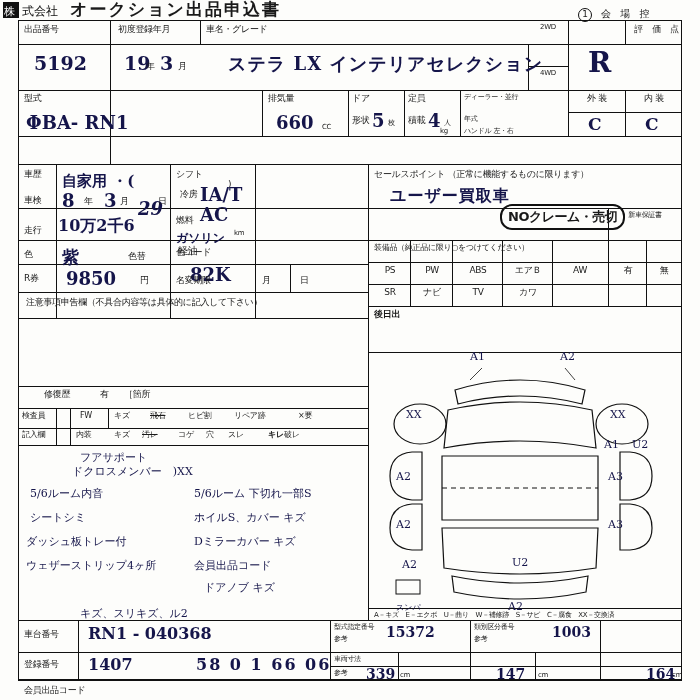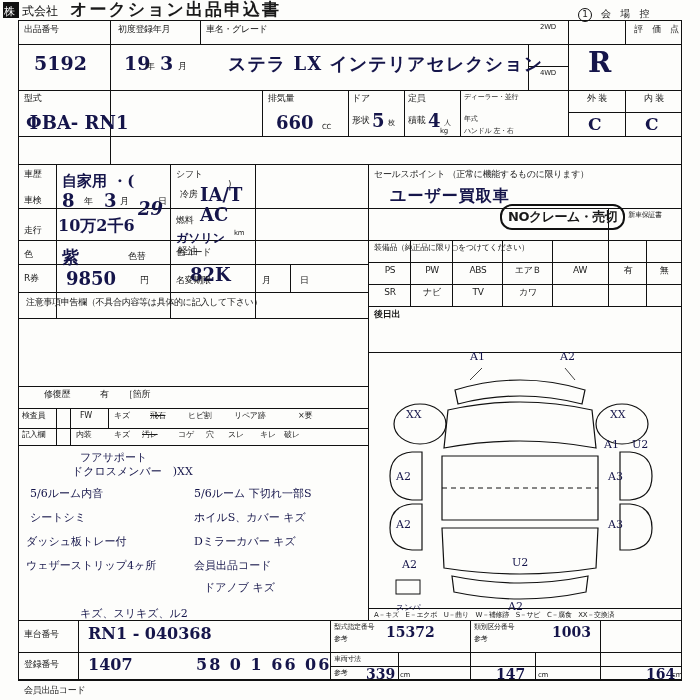--- a/index.html
+++ b/index.html
@@ -237,21 +237,21 @@
   <div class="abs lbl8" style="left:114px;top:412px;">キズ</div>
   <div class="abs lbl8 strike" style="left:150px;top:412px;">飛石</div>
   <div class="abs lbl8" style="left:188px;top:412px;">ヒビ割</div>
   <div class="abs lbl8" style="left:234px;top:412px;">リペア跡</div>
   <div class="abs lbl8" style="left:298px;top:412px;">×要</div>
   <div class="abs lbl8" style="left:114px;top:431px;">キズ</div>
   <div class="abs lbl8 strike" style="left:142px;top:431px;">汚レ</div>
   <div class="abs lbl8" style="left:178px;top:431px;">コゲ</div>
   <div class="abs lbl8" style="left:206px;top:431px;">穴</div>
   <div class="abs lbl8" style="left:228px;top:431px;">スレ</div>
-  <div class="abs lbl8" style="left:260px;top:431px;">キレ</div>
+  <div class="abs lbl8" style="left:268px;top:431px;font-weight:bold;">キレ</div>
   <div class="abs lbl8" style="left:284px;top:431px;">破レ</div>
 
   <div class="abs notes" style="left:70px;top:450px;width:290px;">
     <div class="hwtext" style="position:absolute;left:10px;top:0px;">フアサポート</div>
     <div class="hwtext" style="position:absolute;left:2px;top:14px;">ドクロスメンバー　)XX</div>
     <div class="hwtext" style="position:absolute;left:-40px;top:36px;">5/6ルーム内音</div>
     <div class="hwtext" style="position:absolute;left:-40px;top:60px;">シートシミ</div>
     <div class="hwtext" style="position:absolute;left:-44px;top:84px;">ダッシュ板トレー付</div>
     <div class="hwtext" style="position:absolute;left:-44px;top:108px;">ウェザーストリップ4ヶ所</div>
     <div class="hwtext" style="position:absolute;left:124px;top:36px;">5/6ルーム 下切れ一部S</div>

